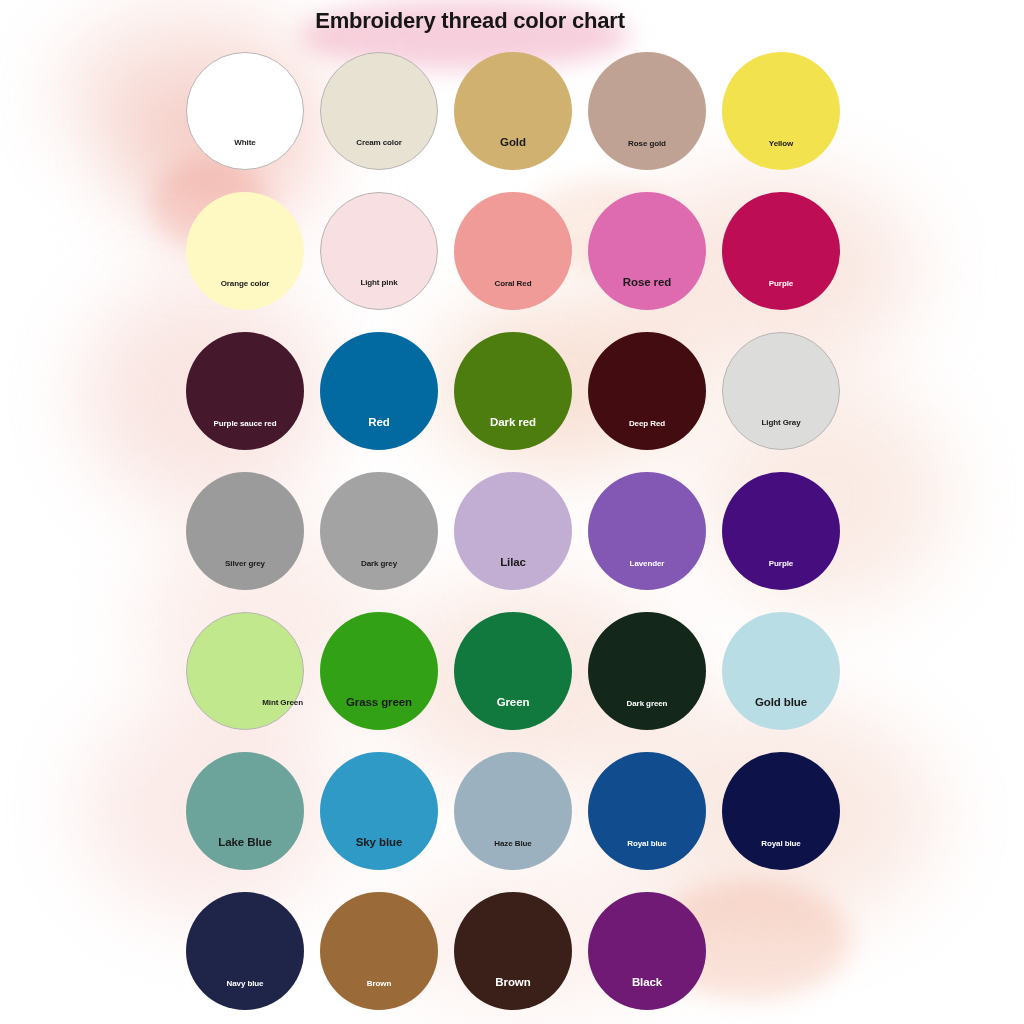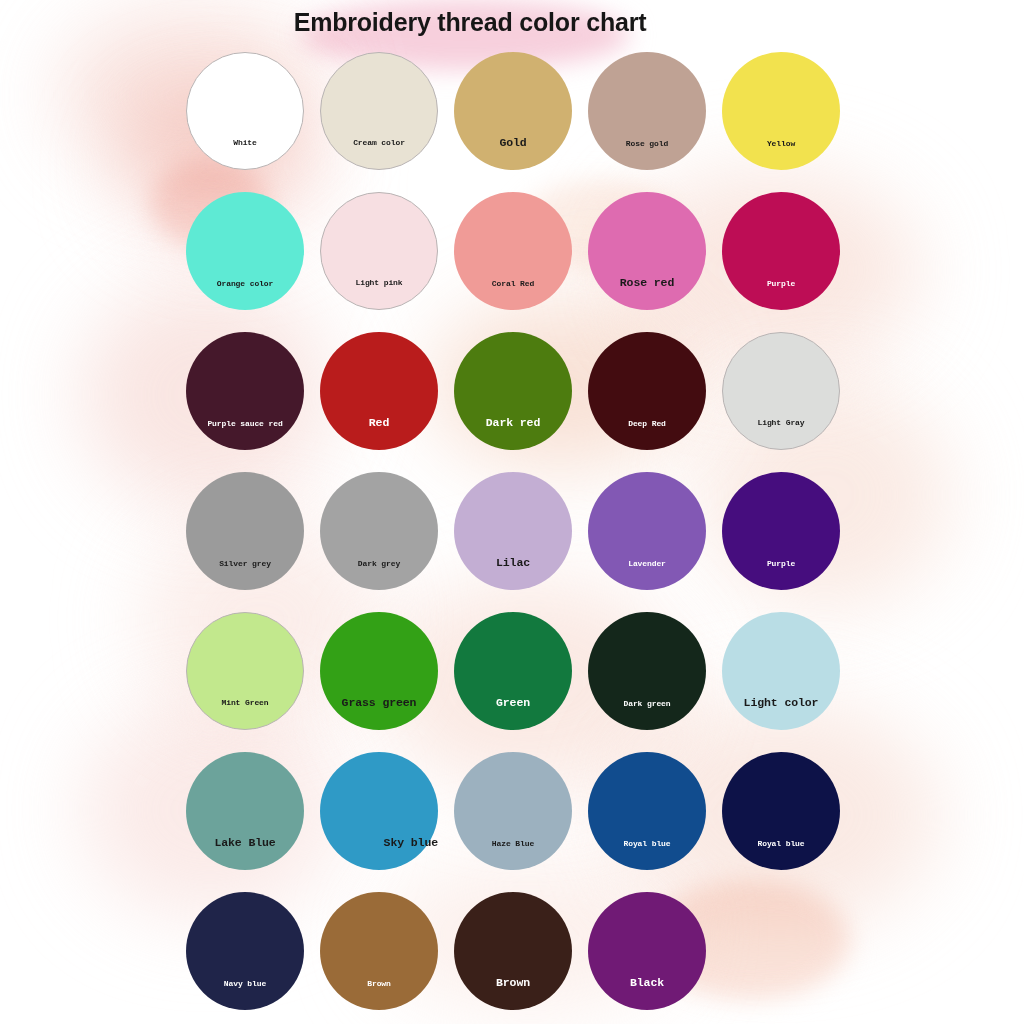--- a/index.html
+++ b/index.html
@@ -35,21 +35,21 @@
   .blob.soft { filter: blur(40px); }
   .blob.hard { filter: blur(12px); }
 
   
   .title {
     position: absolute;
     top: 8px;
     left: 0;
     width: 940px;
     text-align: center;
-    font-size: 25px;
+    font-size: 22px;
     font-weight: bold;
     color: #161616;
     letter-spacing: -0.2px;
     z-index: 5;
   }
 
   
   .grid {
     position: absolute;
     top: 52px;
@@ -72,21 +72,20 @@
   }
   .swatch {
     position: relative;
     width: 118px;
     height: 118px;
     border-radius: 50%;
     display: flex;
     align-items: flex-end;
     justify-content: center;
     box-sizing: border-box;
-    font-family: Liberation Mono, monospace;
   }
   .swatch.outlined {
     border: 1px solid #b9b4b4;
   }
   .swatch-label {
     position: absolute;
     bottom: 22px;
     left: 0;
     width: 100%;
     text-align: center;
@@ -151,21 +150,21 @@
           </div>
         </div>
         <div class="cell">
           <div class="swatch" style="background: rgb(242, 226, 78);">
             <div class="swatch-label small" style="color: rgb(26, 26, 26);">Yellow</div>
           </div>
         </div>
       </div>
       <div class="row">
         <div class="cell">
-          <div class="swatch" style="background: #5eead4;">
+          <div class="swatch" style="background: #fef9c3;">
             <div class="swatch-label small" style="color: rgb(26, 26, 26);">Orange color</div>
           </div>
         </div>
         <div class="cell">
           <div class="swatch outlined" style="background: rgb(247, 223, 226);">
             <div class="swatch-label small" style="color: rgb(26, 26, 26);">Light pink</div>
           </div>
         </div>
         <div class="cell">
           <div class="swatch" style="background: rgb(240, 155, 151);">
@@ -183,21 +182,21 @@
           </div>
         </div>
       </div>
       <div class="row">
         <div class="cell">
           <div class="swatch" style="background: rgb(69, 24, 43);">
             <div class="swatch-label small" style="color: rgb(255, 255, 255);">Purple sauce red</div>
           </div>
         </div>
         <div class="cell">
-          <div class="swatch" style="background: #b91c1c;">
+          <div class="swatch" style="background: #0369a1;">
             <div class="swatch-label big" style="color: rgb(255, 255, 255);">Red</div>
           </div>
         </div>
         <div class="cell">
           <div class="swatch" style="background: #4d7c0f;">
             <div class="swatch-label big" style="color: rgb(255, 255, 255);">Dark red</div>
           </div>
         </div>
         <div class="cell">
           <div class="swatch" style="background: rgb(67, 12, 16);">
@@ -233,53 +232,53 @@
         </div>
         <div class="cell">
           <div class="swatch" style="background: rgb(70, 13, 126);">
             <div class="swatch-label small" style="color: rgb(255, 255, 255);">Purple</div>
           </div>
         </div>
       </div>
       <div class="row">
         <div class="cell">
           <div class="swatch outlined" style="background: rgb(194, 232, 141);">
-            <div class="swatch-label small" style="color: rgb(26, 26, 26);">Mint Green</div>
+            <div class="swatch-label small" style="color: rgb(26, 26, 26); text-align: right;">Mint Green</div>
           </div>
         </div>
         <div class="cell">
           <div class="swatch" style="background: rgb(51, 161, 22);">
             <div class="swatch-label big" style="color: rgb(26, 26, 26);">Grass green</div>
           </div>
         </div>
         <div class="cell">
           <div class="swatch" style="background: rgb(18, 121, 62);">
             <div class="swatch-label big" style="color: rgb(255, 255, 255);">Green</div>
           </div>
         </div>
         <div class="cell">
           <div class="swatch" style="background: rgb(20, 39, 27);">
             <div class="swatch-label small" style="color: rgb(255, 255, 255);">Dark green</div>
           </div>
         </div>
         <div class="cell">
           <div class="swatch" style="background: rgb(185, 221, 229);">
-            <div class="swatch-label big" style="color: rgb(26, 26, 26);">Light color</div>
+            <div class="swatch-label big" style="color: rgb(26, 26, 26);">Gold blue</div>
           </div>
         </div>
       </div>
       <div class="row">
         <div class="cell">
           <div class="swatch" style="background: rgb(108, 163, 155);">
             <div class="swatch-label big" style="color: rgb(26, 26, 26);">Lake Blue</div>
           </div>
         </div>
         <div class="cell">
           <div class="swatch" style="background: rgb(47, 154, 198);">
-            <div class="swatch-label big" style="color: rgb(26, 26, 26); text-align: right;">Sky blue</div>
+            <div class="swatch-label big" style="color: rgb(26, 26, 26);">Sky blue</div>
           </div>
         </div>
         <div class="cell">
           <div class="swatch" style="background: rgb(156, 177, 191);">
             <div class="swatch-label small" style="color: rgb(26, 26, 26);">Haze Blue</div>
           </div>
         </div>
         <div class="cell">
           <div class="swatch" style="background: rgb(17, 76, 142);">
             <div class="swatch-label small" style="color: rgb(255, 255, 255);">Royal blue</div>

